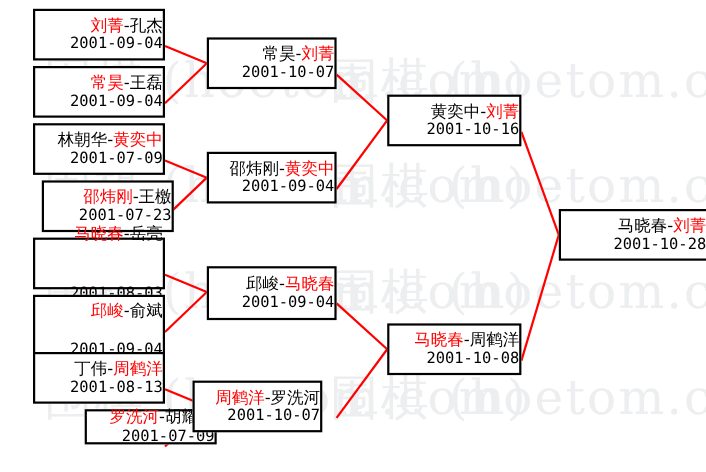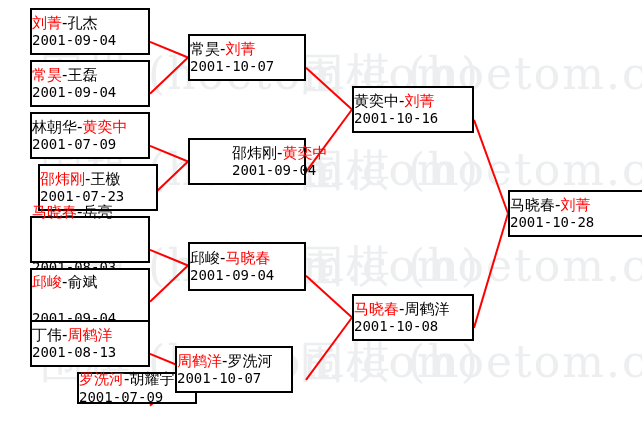--- a/index.html
+++ b/index.html
@@ -53,21 +53,21 @@
 
   
   .match-box {
     position: absolute;
     z-index: 2;
     box-sizing: border-box;
     background: #ffffff;
     border: 2px solid #000000;
     display: flex;
     flex-direction: column;
-    align-items: flex-start;
+    align-items: flex-end;
     justify-content: center;
     line-height: 1.15;
   }
   .players {
     font-size: 15px;
     white-space: nowrap;
     color: #000000;
   }
   .players .winner { color: #ff0000; }
   .players .loser  { color: #000000; }

